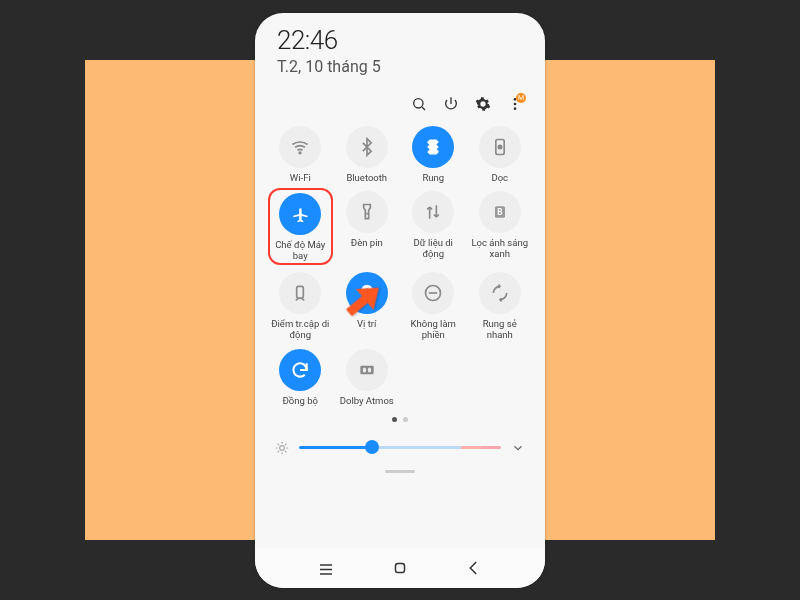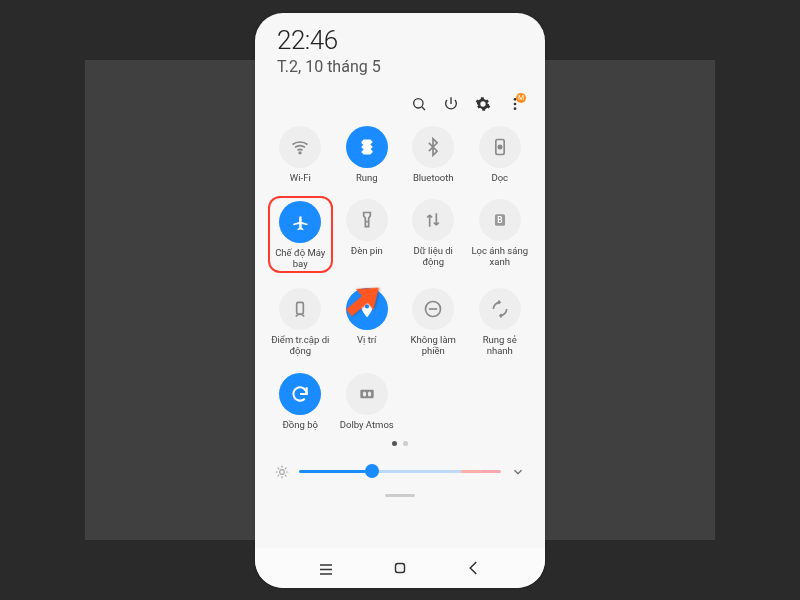--- a/index.html
+++ b/index.html
@@ -5,21 +5,21 @@
   * { box-sizing: border-box; margin: 0; padding: 0; }
   body {
     width: 800px; height: 600px;
     background: #2a2a2a;
     display: flex; align-items: center; justify-content: center;
     font-family: -apple-system, BlinkMacSystemFont, "Segoe UI", Roboto, sans-serif;
     overflow: hidden;
   }
   .frame {
     width: 630px; height: 480px;
-    background: #404040;
+    background: #fdba74;
     display: flex; align-items: center; justify-content: center;
     position: relative;
   }
   .phone {
     width: 290px; height: 575px;
     background: #f7f7f7;
     border-radius: 28px;
     position: relative;
     overflow: hidden;
     box-shadow: 0 0 3px rgba(0,0,0,.3);
@@ -28,21 +28,21 @@
   .time { font-size: 26px; font-weight: 300; color: #222; letter-spacing: -0.5px; }
   .date { font-size: 16px; color: #555; margin-top: 2px; }
   .topicons {
     display: flex; justify-content: flex-end; gap: 16px;
     padding: 18px 22px 4px; align-items: center;
   }
   .topicons .ic { width: 16px; height: 16px; color: #333; cursor: pointer; position: relative; }
   .badge-dot { position: absolute; top: -3px; right: -3px; width: 10px; height: 10px; border-radius: 50%; background: #ff8c1a; color:#fff; font-size:7px; line-height:10px; text-align:center; }
   .grid {
     display: grid; grid-template-columns: repeat(4, 1fr);
-    gap: 16px 4px; padding: 10px 14px 0;
+    gap: 8px 4px; padding: 10px 14px 0;
   }
   .tile { display: flex; flex-direction: column; align-items: center; cursor: pointer; }
   .circle {
     width: 42px; height: 42px; border-radius: 50%;
     background: #eeeeee; display: flex; align-items: center; justify-content: center;
     color: #8a8a8a;
   }
   .circle.on { background: #1a8cff; color: #fff; }
   .circle svg { width: 20px; height: 20px; }
   .tlabel { font-size: 9.5px; color: #444; text-align: center; margin-top: 5px; line-height: 1.15; max-width: 60px; }
@@ -110,35 +110,35 @@
             <svg viewBox="0 0 24 24" fill="none" stroke="currentColor" stroke-width="2">
               <path d="M3 9a15 15 0 0 1 18 0"></path>
               <path d="M6 12.5a10 10 0 0 1 12 0"></path>
               <path d="M9 16a5 5 0 0 1 6 0"></path>
               <circle cx="12" cy="19" r="1" fill="currentColor"></circle>
             </svg>
           </div>
           <div class="tlabel">Wi-Fi</div>
         </div>
         <div class="tile">
+          <div class="circle">
+            <svg viewBox="0 0 24 24" fill="none" stroke="currentColor" stroke-width="2">
+              <path d="M7 7l10 10-5 5V2l5 5L7 17"></path>
+            </svg>
+          </div>
+          <div class="tlabel">Bluetooth</div>
+        </div>
+        <div class="tile">
           <div class="circle on">
             <svg viewBox="0 0 24 24" fill="currentColor">
               <path d="M8 3h8l3 3-3 3 3 3-3 3 3 3-3 3H8l-3-3 3-3-3-3 3-3-3-3 3-3z"></path>
               <line x1="6" y1="6" x2="18" y2="18" stroke="currentColor" stroke-width="2.5"></line>
             </svg>
           </div>
           <div class="tlabel">Rung</div>
-        </div>
-        <div class="tile">
-          <div class="circle">
-            <svg viewBox="0 0 24 24" fill="none" stroke="currentColor" stroke-width="2">
-              <path d="M7 7l10 10-5 5V2l5 5L7 17"></path>
-            </svg>
-          </div>
-          <div class="tlabel">Bluetooth</div>
         </div>
         <div class="tile">
           <div class="circle">
             <svg viewBox="0 0 24 24" fill="none" stroke="currentColor" stroke-width="2">
               <rect x="7" y="3" width="10" height="18" rx="2"></rect>
               <circle cx="12" cy="12" r="2" fill="currentColor"></circle>
             </svg>
           </div>
           <div class="tlabel">Dọc</div>
         </div>

